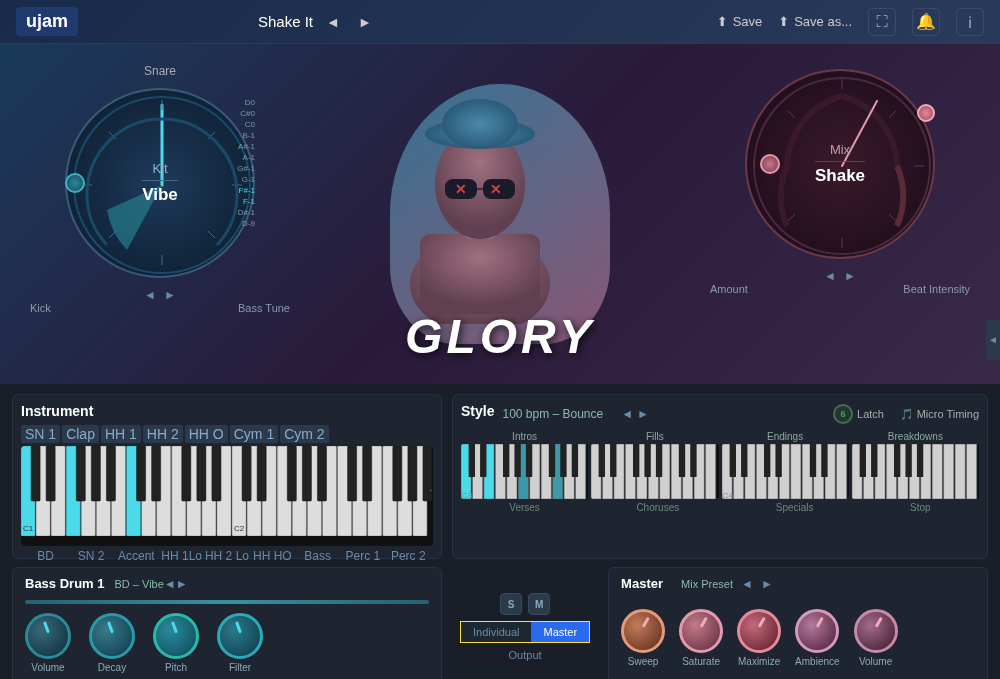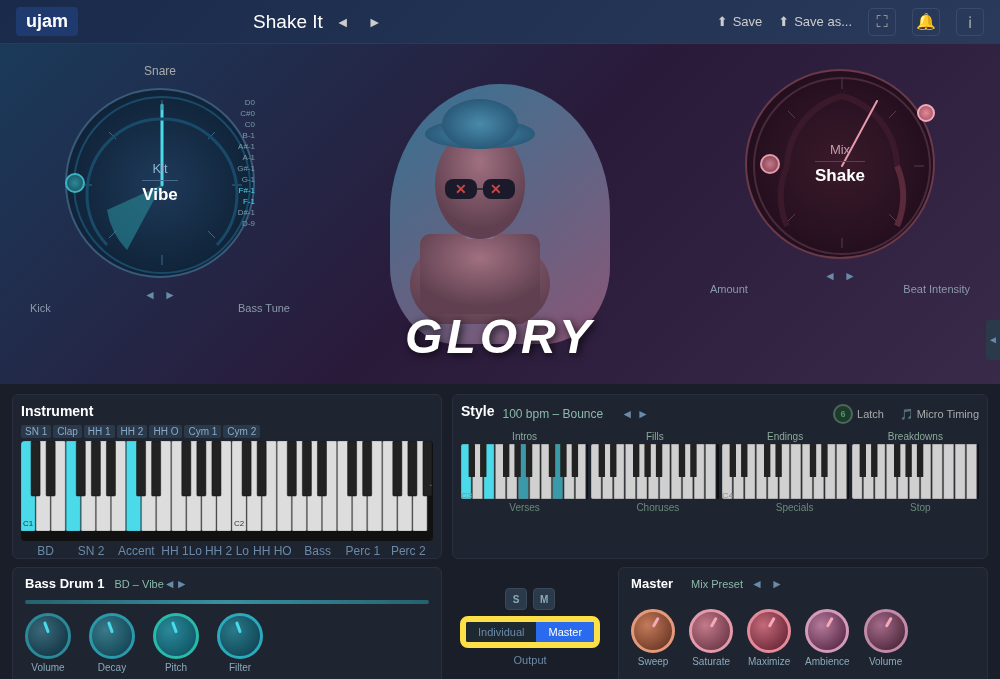--- a/index.html
+++ b/index.html
@@ -31,21 +31,21 @@
     }
     .header-center {
       display: flex;
       align-items: center;
       gap: 8px;
       margin-left: auto;
       margin-right: auto;
     }
     .preset-name {
       color: white;
-      font-size: 19px;
+      font-size: 15px;
       font-weight: 500;
     }
     .nav-arrow {
       color: #aaa;
       cursor: pointer;
       font-size: 14px;
       background: none;
       border: none;
       color: #ccc;
       padding: 2px 5px;
@@ -313,21 +313,21 @@
       text-align: center;
       flex: 1;
     }
     .top-drum-labels {
       display: flex;
       gap: 2px;
       margin-bottom: 3px;
     }
     .top-drum-label {
       color: #8aaaca;
-      font-size: 10px;
+      font-size: 14px;
       padding: 1px 4px;
       background: #2a3a4a;
       border-radius: 2px;
     }
 
     .style-section {
       background: #1e2430;
       border: 1px solid #2a3040;
       border-radius: 6px;
       padding: 8px;
@@ -464,23 +464,23 @@
 
     .output-section {
       display: flex;
       flex-direction: column;
       align-items: center;
       gap: 6px;
       padding: 8px;
     }
     .individual-master-toggle {
       display: flex;
-      border-radius: 8px;
+      border-radius: 0;
       overflow: hidden;
-      border: 6px solid #fde047;
+      border: 1px solid #fde047;
     }
     .toggle-btn {
       padding: 4px 12px;
       font-size: 11px;
       background: #1e2830;
       color: #6a8aaa;
       border: none;
       cursor: pointer;
     }
     .toggle-btn.active {

